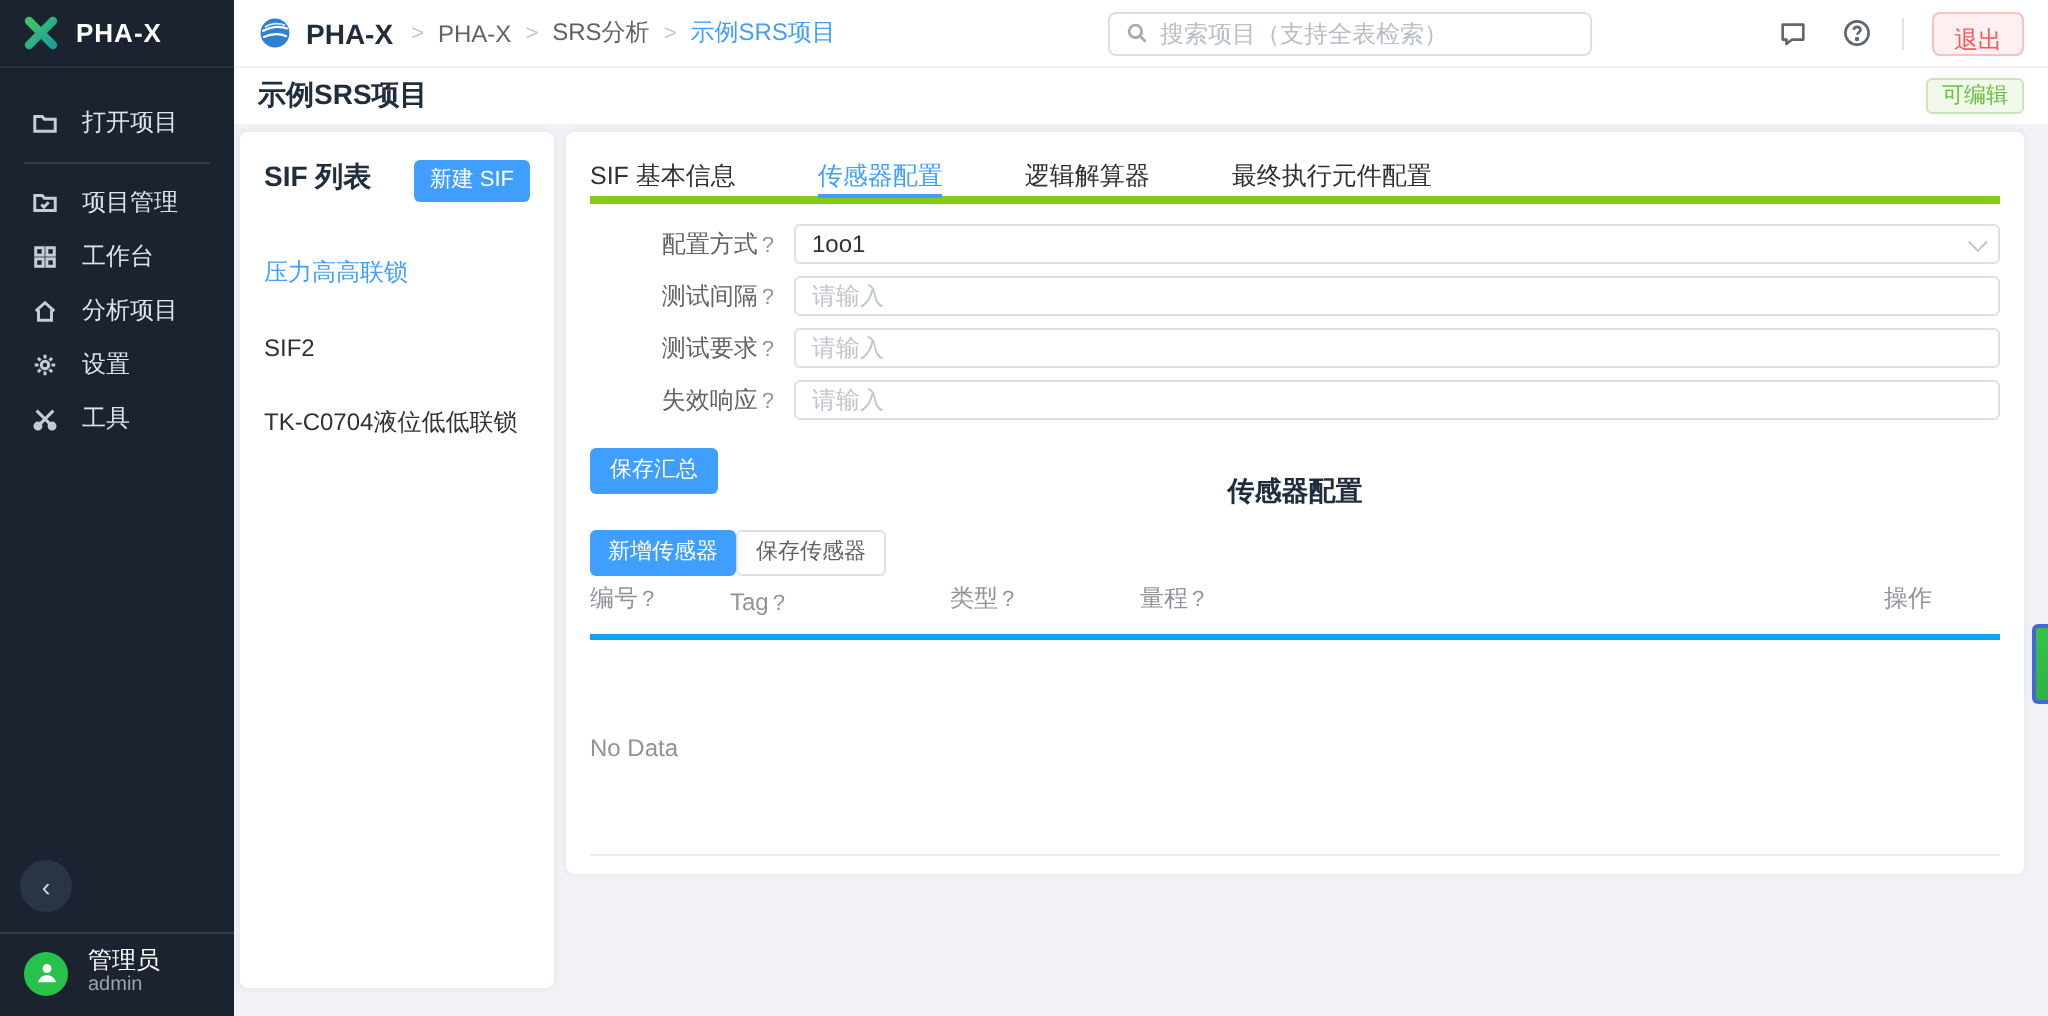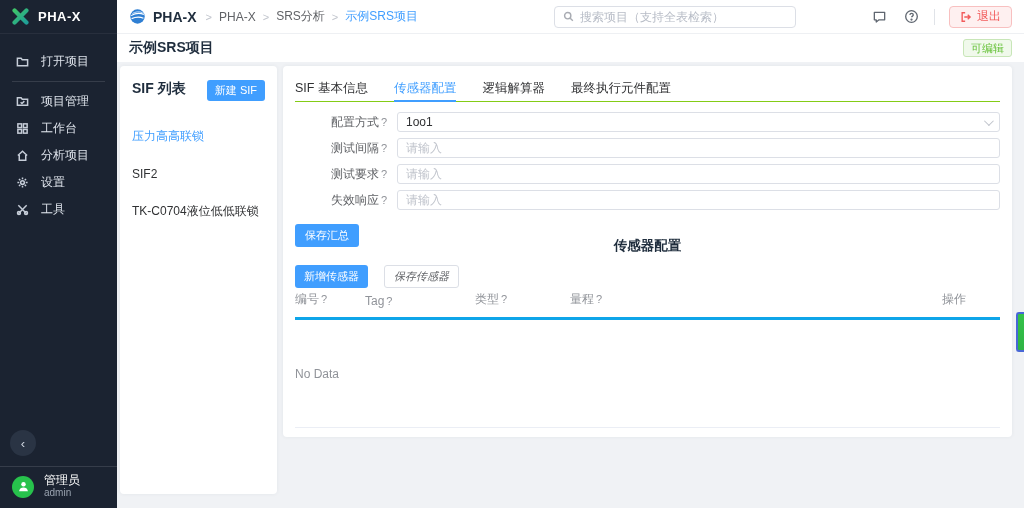--- a/index.html
+++ b/index.html
@@ -35,61 +35,61 @@
   .crumb { color:#606266; font-size:12px; cursor:pointer; }
   .crumb.current { color:#409eff; }
   .search-wrap { flex:0 0 auto; margin-left:128px; display:flex; align-items:center; width:242px; height:22px; border:1px solid #dcdfe6; border-radius:4px; background:#fff; padding:0 8px; gap:6px; }
   .search-wrap svg { width:11px; height:11px; stroke:#a8abb2; fill:none; stroke-width:1.8; flex:0 0 auto; }
   .search-wrap input { border:none; outline:none; width:100%; font-size:12px; color:#303133; background:transparent; font-family:inherit; }
   .search-wrap input::placeholder { color:#b8bdc7; }
   .topbar-right { margin-left:auto; display:flex; align-items:center; gap:14px; }
   .icon-btn { width:18px; height:18px; display:flex; align-items:center; justify-content:center; cursor:pointer; }
   .icon-btn svg { width:15px; height:15px; stroke:#5f6670; fill:none; stroke-width:1.4; }
   .topbar-vdiv { width:1px; height:16px; background:#e0e3e8; }
-  .logout-btn { display:flex; align-items:center; gap:5px; height:22px; padding:0 10px; border:1px solid #f8c0c0; background:#fef0f0; color:#f25a5a; border-radius:4px; font-size:12px; cursor:pointer; }
+  .logout-btn { display:flex; align-items:center; gap:5px; height:22px; padding:0 10px; border:1px solid #f8c0c0; background:#fef0f0; color:#f25a5a; border-radius:4px; font-size:12px; cursor:pointer;flex-direction:column; }
   .logout-btn svg { width:12px; height:12px; stroke:#f25a5a; fill:none; stroke-width:1.6; }
 
   .title-bar { height:28px; background:#fff; display:flex; align-items:center; padding:0 12px; }
   .page-title { font-size:14px; font-weight:bold; color:#1f2d3d; }
   .tag-editable { margin-left:auto; font-size:11px; color:#67c23a; background:#f0f9eb; border:1px solid #c8e6b8; border-radius:3px; padding:1px 7px; line-height:14px; }
 
   
   .workspace { flex:1; background:#f0f2f5; padding:4px 12px 0 3px; display:flex; gap:6px; align-items:flex-start; }
   .card { background:#fff; border-radius:4px; box-shadow:0 0 4px rgba(31,45,61,.06); }
 
   .sif-card { width:157px; height:428px; padding:10px 12px; flex:0 0 157px; }
   .sif-head { display:flex; align-items:flex-start; justify-content:space-between; margin-top:4px; }
   .sif-title { font-size:14px; font-weight:bold; color:#1f2d3d; }
   .btn { border:none; border-radius:3px; font-size:11px; cursor:pointer; font-family:inherit; line-height:1; }
   .btn-primary { background:#409eff; color:#fff; }
-  .btn-plain { background:#fff; color:#606266; border:1px solid #dcdfe6;font-style:italic; }
+  .btn-plain { background:#fff; color:#606266; border:1px solid #dcdfe6; }
   .btn-sm { padding:5px 8px; }
   .sif-list { margin-top:18px; }
   .sif-item { font-size:12px; color:#303133; padding:9px 0; margin-bottom:4px; cursor:pointer; }
   .sif-item.active { color:#409eff; }
 
   .content-card { flex:1; height:371px; padding:8px 12px 0 12px; display:flex; flex-direction:column; }
-  .tabs { display:flex; gap:26px; border-bottom:1px solid #84cc16; height:28px;text-align:right; }
+  .tabs { display:flex; gap:41px; border-bottom:4px solid #84cc16; height:28px;text-align:right; }
   .tab { font-size:12.5px; color:#303133; padding:6px 0 9px 0; cursor:pointer; position:relative; }
   .tab.active { color:#409eff; }
   .tab.active::after { content:""; position:absolute; left:0; right:0; bottom:-1px; height:2px; background:#409eff; }
 
   .form { margin-top:10px; }
   .form-row { display:flex; align-items:center; margin-bottom:6px; }
   .form-label { width:96px; text-align:right; font-size:12px; color:#606266; padding-right:4px; white-space:nowrap; }
   .help-q { color:#909399; font-size:11px; margin-left:2px; }
   .field { flex:1; height:20px; border:1px solid #dcdfe6; border-radius:3px; display:flex; align-items:center; padding:0 8px; background:#fff; margin-left:6px; position:relative; }
   .field input { border:none; outline:none; width:100%; font-size:12px; color:#303133; background:transparent; font-family:inherit; }
   .field input::placeholder { color:#c0c4cc; }
   .select-value { font-size:12px; color:#303133; }
   .chevron { position:absolute; right:8px; width:7px; height:7px; border-right:1.5px solid #c0c4cc; border-bottom:1.5px solid #c0c4cc; transform:rotate(45deg) translateY(-2px); }
 
   .save-summary { margin:8px 0 0 0; padding:6px 10px; align-self:flex-start; }
   .sensor-heading { text-align:center; font-size:13.5px; font-weight:bold; color:#1f2d3d; margin-top:-10px; }
-  .sensor-btns { display:flex; gap:16px; margin-top:10px; }
+  .sensor-btns { display:flex; gap:0; margin-top:10px; }
   .sensor-btns .btn { padding:5px 9px; }
 
   .table-head { display:flex; align-items:flex-end; margin-top:3px; padding-bottom:9px; border-bottom:3px solid #0ea5e9; color:#909399; font-size:12px; }
   .th { white-space:nowrap; }
   .th-1 { width:70px; } .th-2 { width:110px; } .th-3 { width:95px; } .th-4 { flex:1; }
   .th-5 { width:58px; text-align:left; }
   .table-empty { flex:1; display:flex; align-items:center; justify-content:flex-start; border-bottom:1px solid #ebeef5; margin-bottom:9px; }
   .empty-text { color:#909399; font-size:12px; }
 
   

